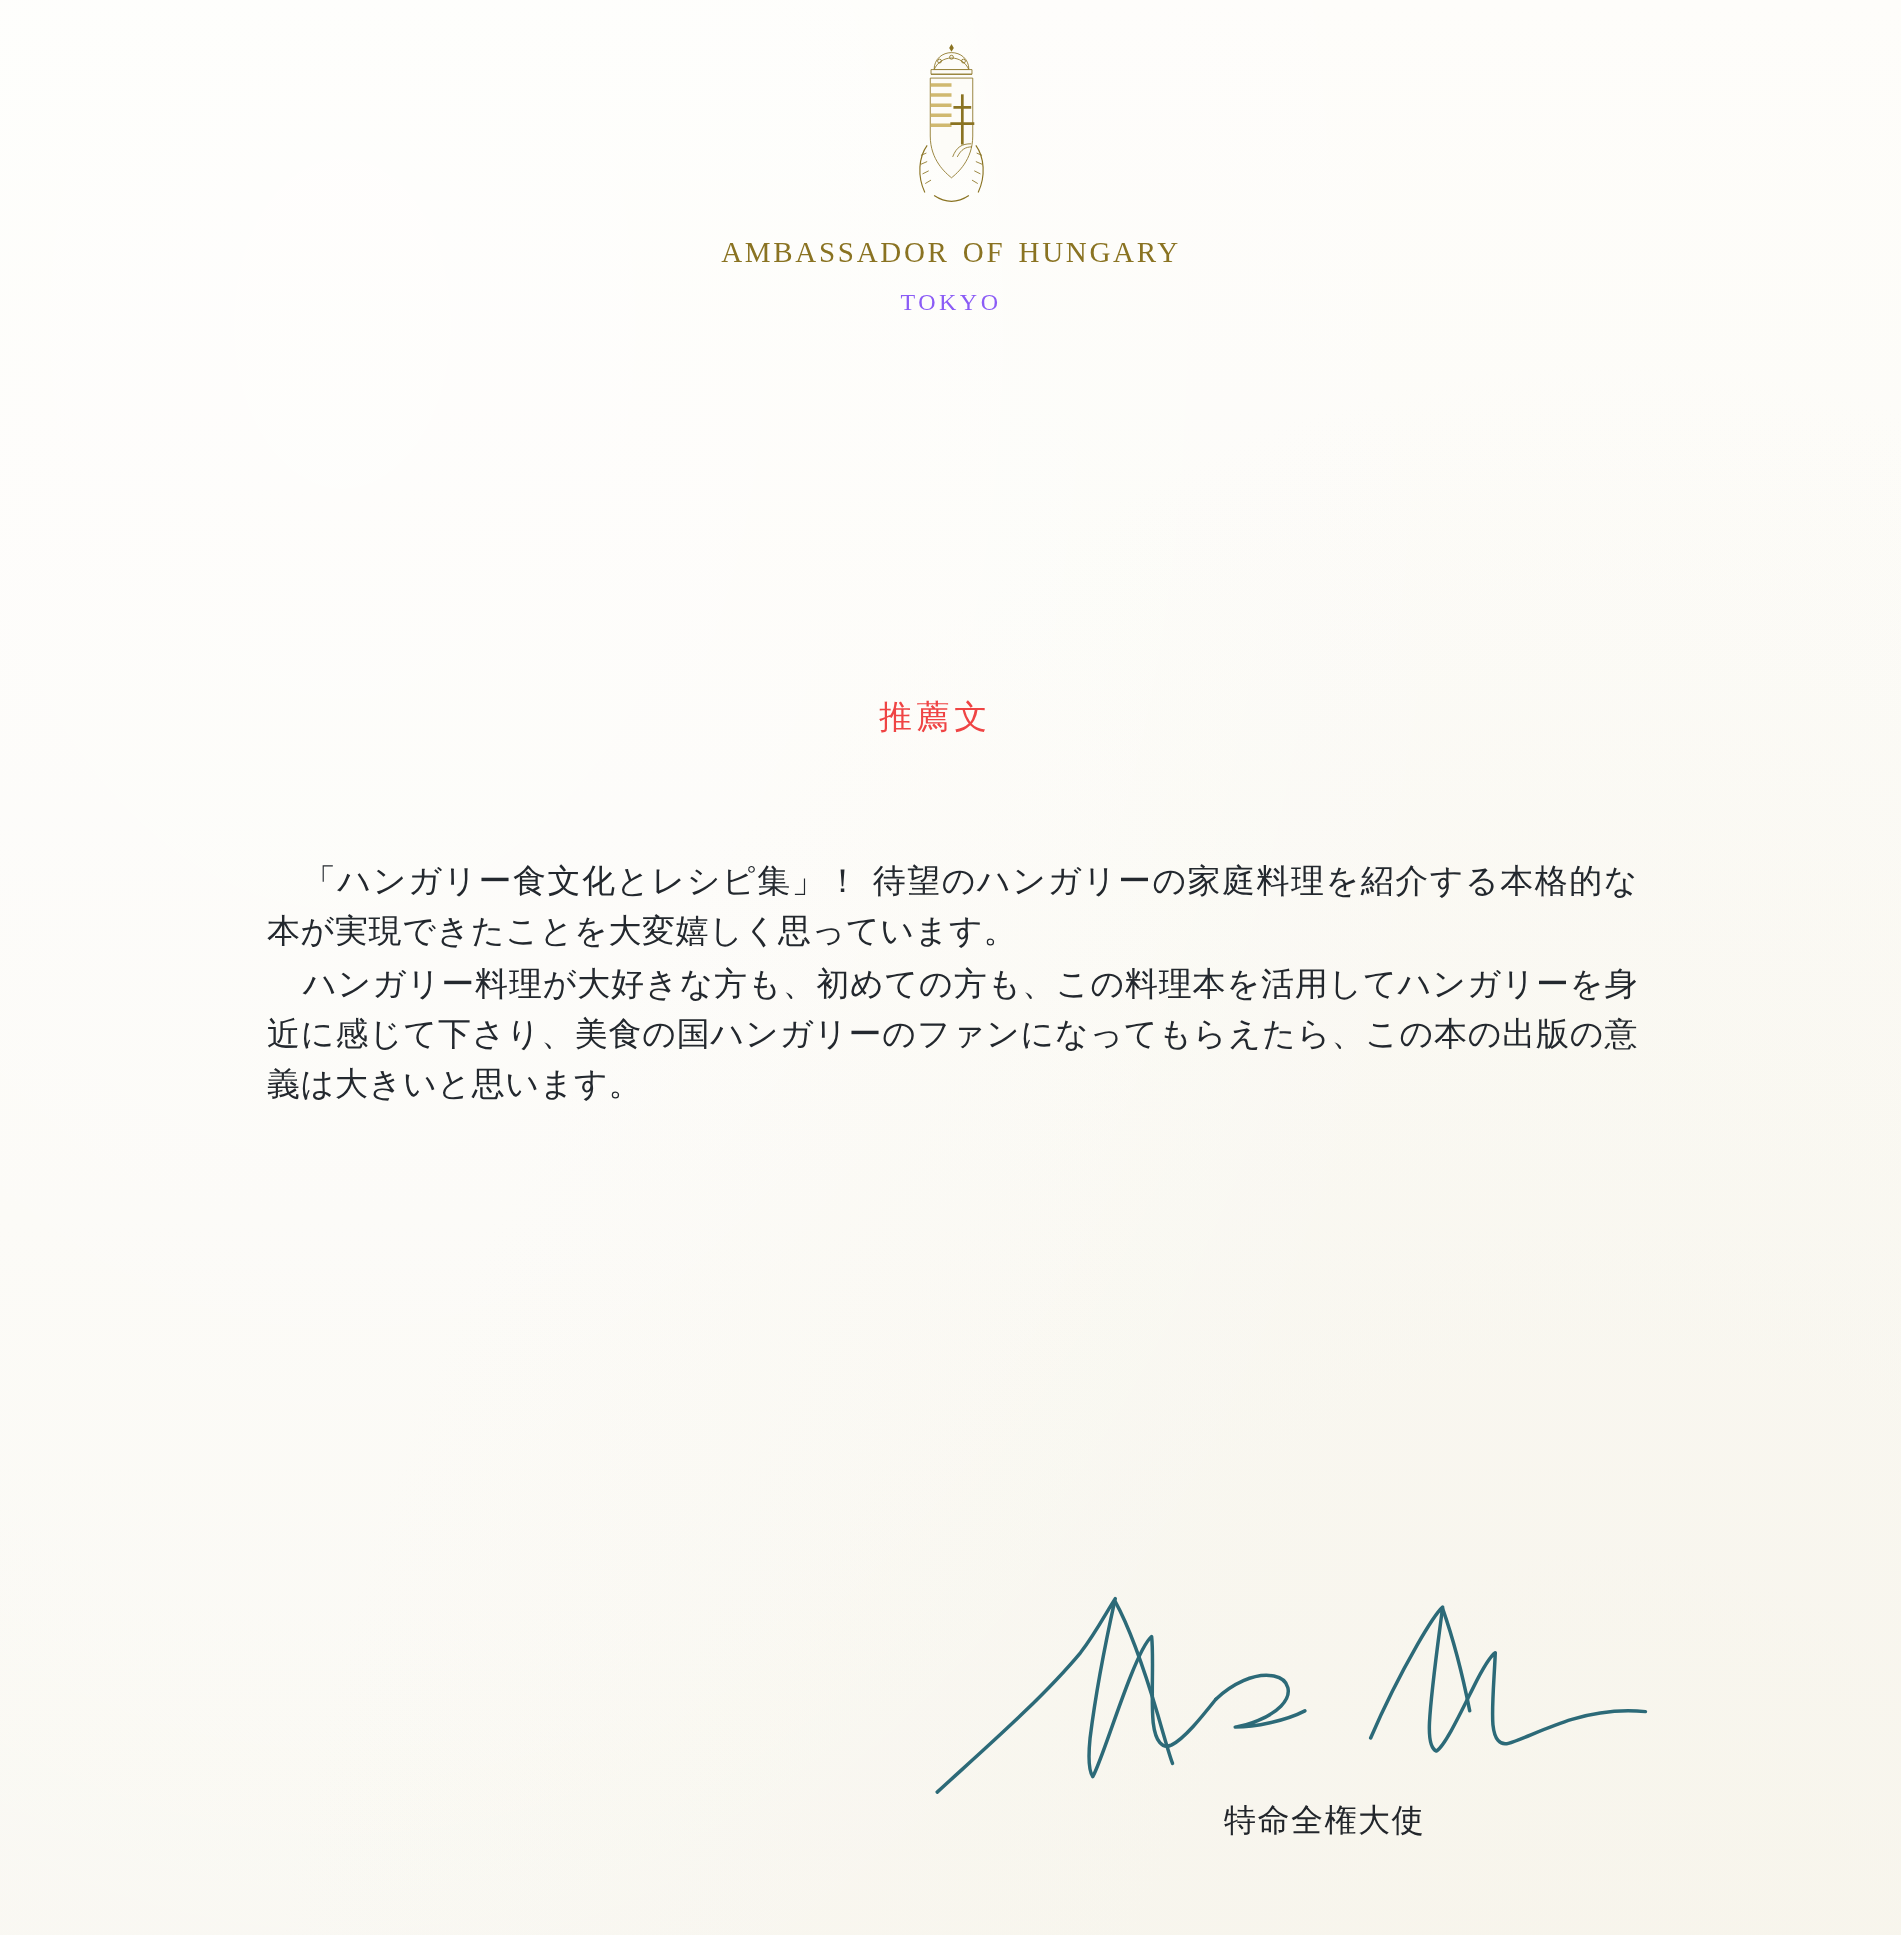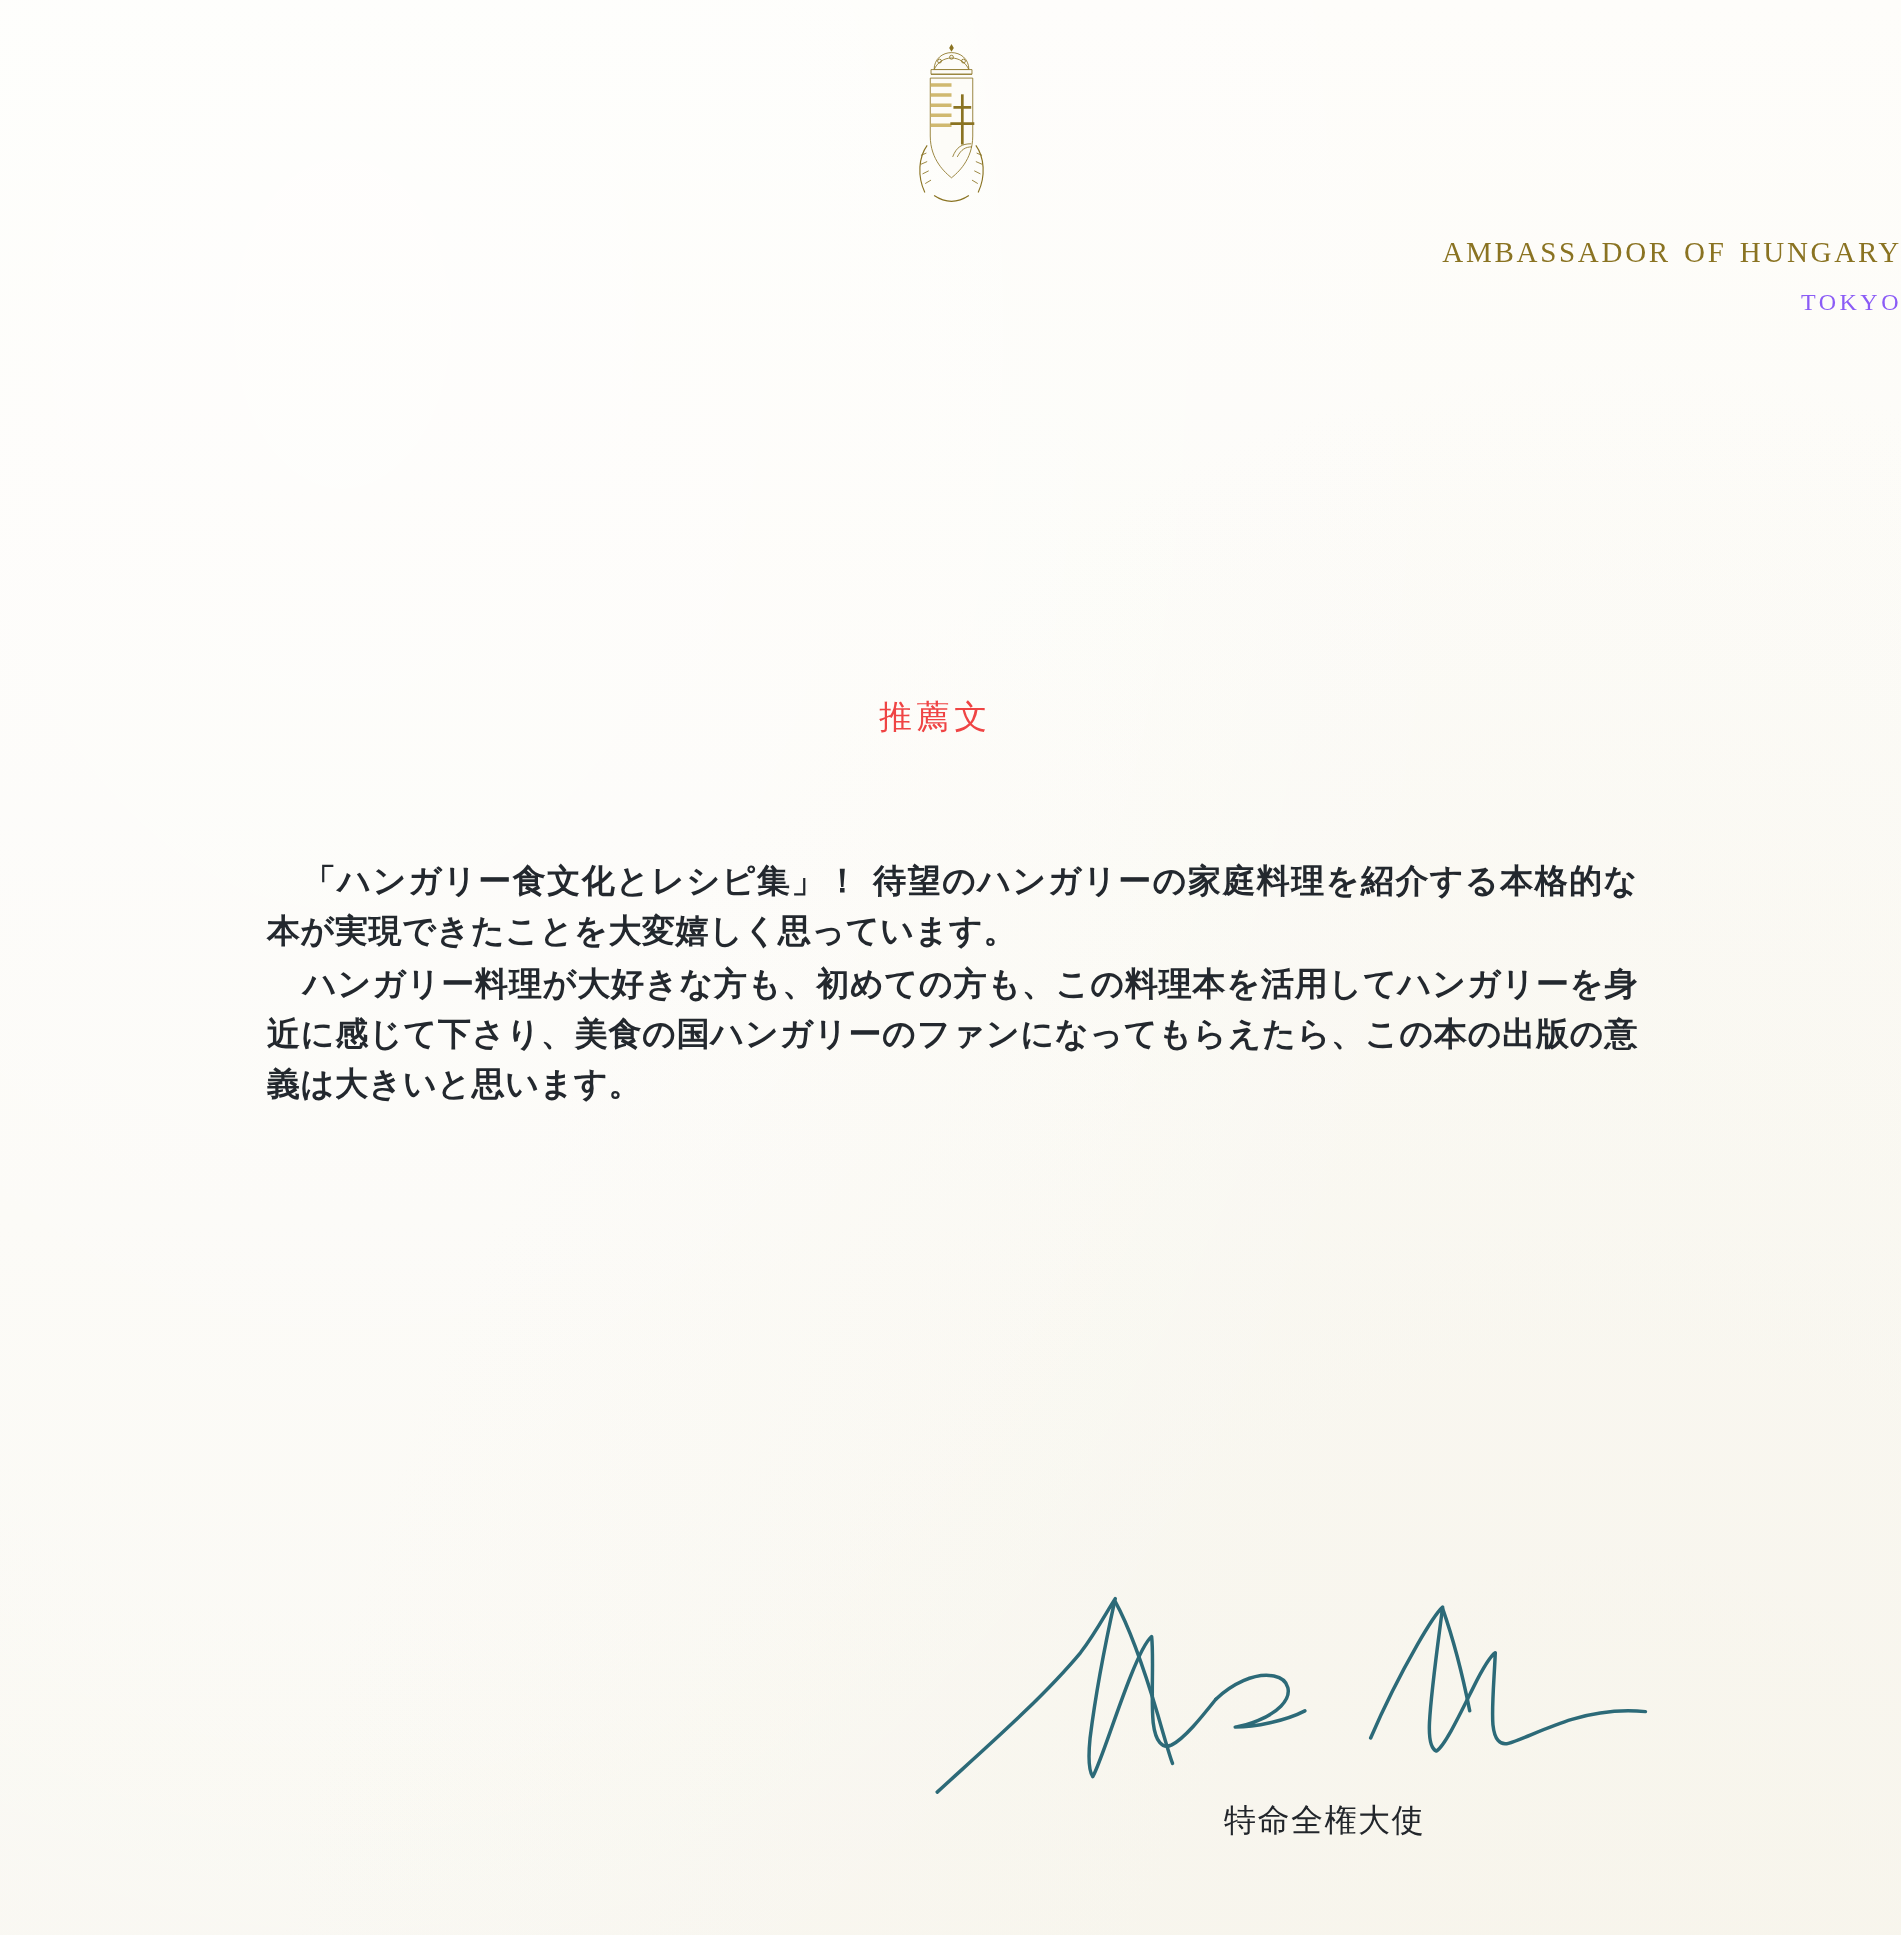--- a/index.html
+++ b/index.html
@@ -28,21 +28,21 @@
       linear-gradient(180deg, #fefdfa 0%, #fbfaf5 45%, #f8f6ef 100%);
     pointer-events: none;
   }
 
   
   .letterhead {
     position: absolute;
     top: 41px;
     left: 0;
     width: 100%;
-    text-align: right;
+    text-align: center;
   }
   .crest {
     display: block;
     margin: 0 auto;
     width: 89px;
     height: 170px;
   }
   .lh-title {
     margin-top: 14.7px;
     font-family: "Liberation Serif", serif;
@@ -82,21 +82,20 @@
     font-family: "DejaVu Serif", serif;
     font-size: 33px;
     line-height: 1.52;
     color: #23282e;
     letter-spacing: 0.6px;
     text-align: justify;
   }
   .body-block p {
     margin: 0 0 2.3px 0;
     text-indent: 36px;
-    font-weight: bold;
   }
 
   
   .signature {
     position: absolute;
     top: 1583px;
     left: 914px;
     width: 774px;
     height: 217px;
   }

